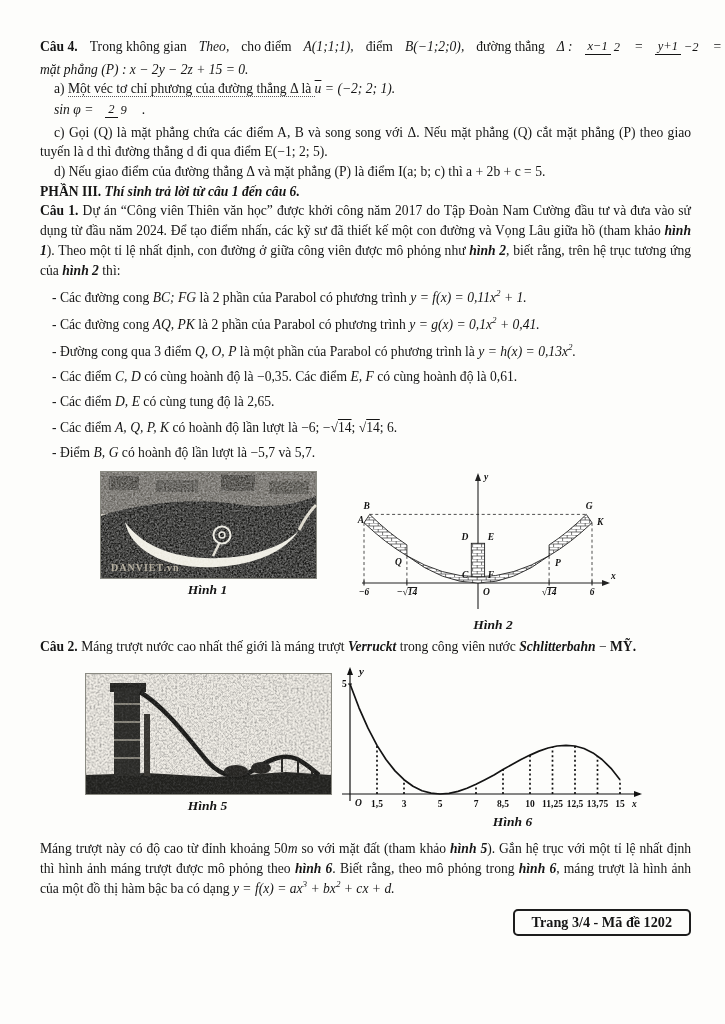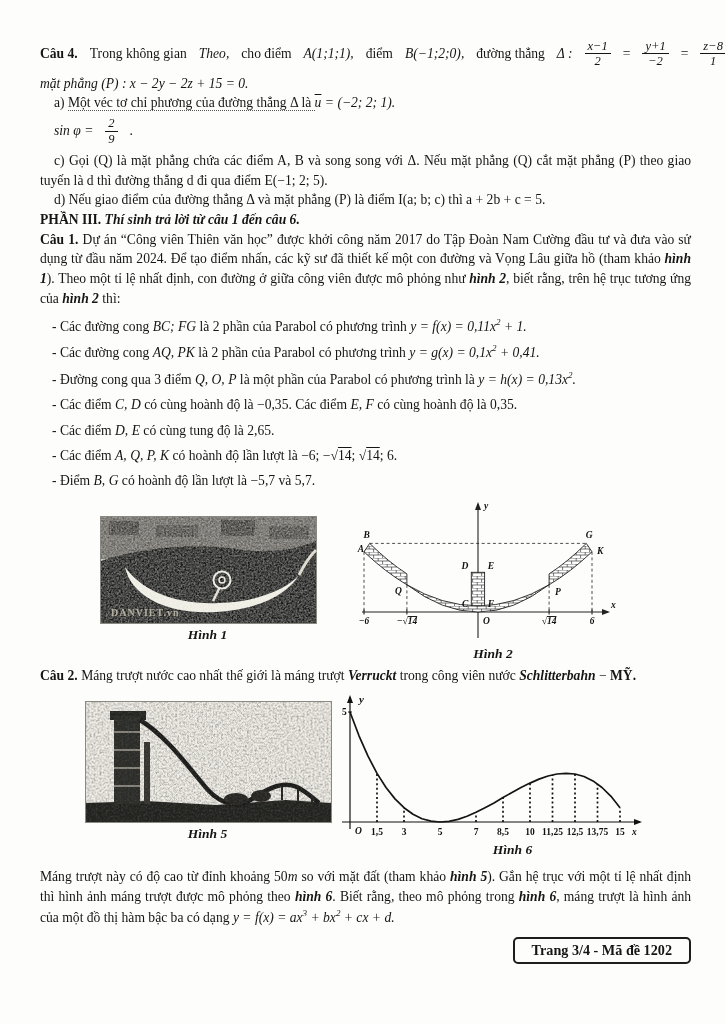--- a/index.html
+++ b/index.html
@@ -10,21 +10,21 @@
   .ln{line-height:1.45;}
   .b{font-weight:bold;}
   .i{font-style:italic;}
   .bi{font-weight:bold;font-style:italic;}
   .fm{font-style:italic;}
   sup{font-size:9px;}
   .sub{text-indent:14px;}
   .ind20{text-indent:20px;}
   .frline{display:flex;align-items:center;column-gap:12px;white-space:nowrap;line-height:1.15;margin:3px 0 5px 0;}
   .frline.pad{padding-left:14px;}
-  .frac{display:inline-flex;flex-direction:column;align-items:center;font-style:italic;
+  .frac{display:inline-flex;align-items:center;font-style:italic;
         font-size:12.5px;line-height:1.15;}
   .frac .num{border-bottom:1.2px solid #151515;padding:0 3px;}
   .frac .den{padding:0 3px;}
   .u-dot{border-bottom:1px dotted #555;text-align:right;}
   .vecu{font-style:italic;text-decoration:overline;}
   .ovl{text-decoration:overline;}
   .bullet{margin:7px 0;text-indent:12px;line-height:1.35;}
   .figrow{position:relative;}
   .row1{height:168px;margin-top:6px;}
   .row2{height:178px;margin-top:4px;}
@@ -96,34 +96,34 @@
     <div class="bullet">
       <span>- Các đường cong </span><span class="fm">BC; FG</span><span> là 2 phần của Parabol có phương trình </span><span class="fm">y = f(x) = 0,11x</span><sup class="fm">2</sup><span class="fm"> + 1.</span>
     </div>
     <div class="bullet">
       <span>- Các đường cong </span><span class="fm">AQ, PK</span><span> là 2 phần của Parabol có phương trình </span><span class="fm">y = g(x) = 0,1x</span><sup class="fm">2</sup><span class="fm"> + 0,41.</span>
     </div>
     <div class="bullet">
       <span>- Đường cong qua 3 điểm </span><span class="fm">Q, O, P</span><span> là một phần của Parabol có phương trình là </span><span class="fm">y = h(x) = 0,13x</span><sup class="fm">2</sup><span class="fm">.</span>
     </div>
     <div class="bullet">
-      <span>- Các điểm </span><span class="fm">C, D</span><span> có cùng hoành độ là −0,35. Các điểm </span><span class="fm">E, F</span><span> có cùng hoành độ là 0,35.</span>
+      <span>- Các điểm </span><span class="fm">C, D</span><span> có cùng hoành độ là −0,35. Các điểm </span><span class="fm">E, F</span><span> có cùng hoành độ là 0,61.</span>
     </div>
     <div class="bullet">
       <span>- Các điểm </span><span class="fm">D, E</span><span> có cùng tung độ là 2,65.</span>
     </div>
     <div class="bullet">
       <span>- Các điểm </span><span class="fm">A, Q, P, K</span><span> có hoành độ lần lượt là −6; −</span><span>√</span><span class="ovl">14</span><span>; </span><span>√</span><span class="ovl">14</span><span>;  6.</span>
     </div>
     <div class="bullet">
       <span>- Điểm </span><span class="fm">B, G</span><span> có hoành độ lần lượt là −5,7 và 5,7.</span>
     </div>
 
     <div class="figrow row1">
-      <div class="figwrap" style="left:60px;top:18px;width:215px;">
+      <div class="figwrap" style="left:60px;top:2px;width:215px;">
         <svg class="photo" width="215" height="106" viewBox="0 0 215 106">
           <defs>
             <filter id="gr1" x="0" y="0" width="100%" height="100%">
               <feTurbulence type="fractalNoise" baseFrequency="0.55" numOctaves="3" seed="7" stitchTiles="stitch"></feTurbulence>
               <feColorMatrix type="matrix" values="0 0 0 0 1  0 0 0 0 1  0 0 0 0 1  1.1 1.1 1.1 0 -1.15"></feColorMatrix>
             </filter>
           </defs>
           <rect width="215" height="106" fill="#b9b4a8"></rect>
           <rect width="215" height="42" fill="#63605a"></rect>
           <rect x="8" y="4" width="30" height="14" fill="#3c3a35"></rect>

